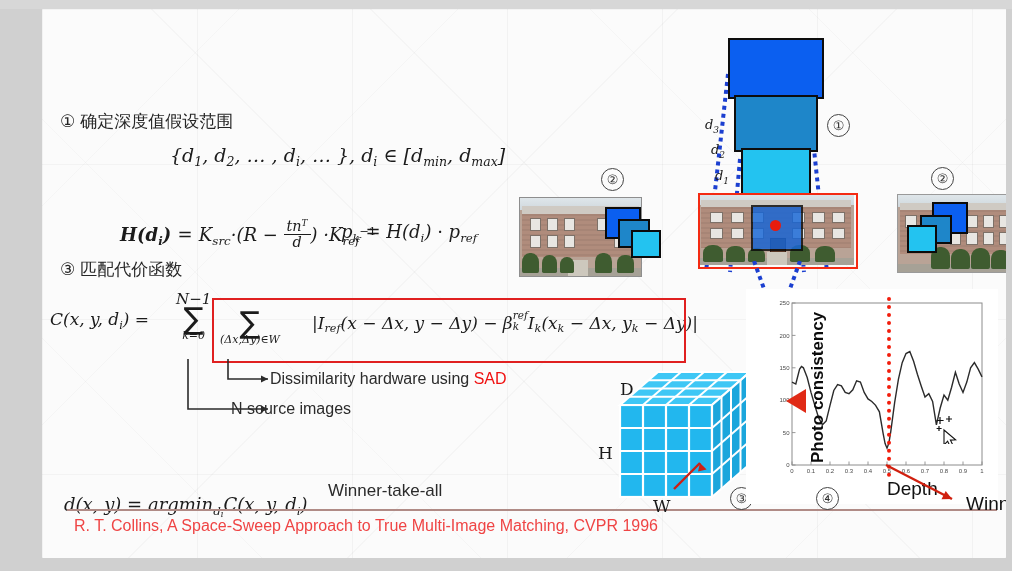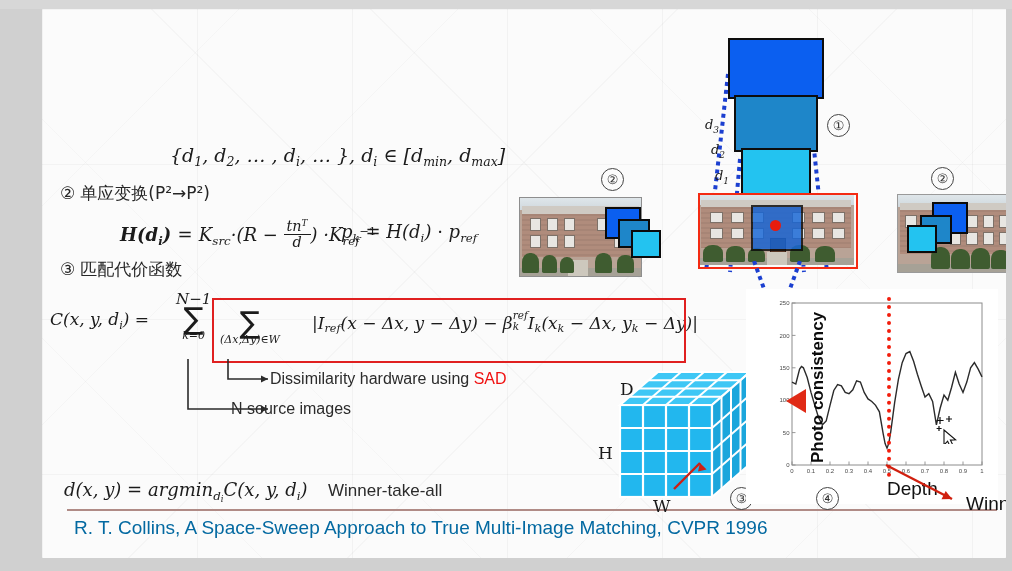--- a/index.html
+++ b/index.html
@@ -51,21 +51,21 @@
   
   .redbox{position:absolute;border:2px solid #e02020;}
 
   
   .ann{position:absolute;font-size:16px;color:#2b2b2b;white-space:nowrap;
        font-family:"Liberation Sans",sans-serif;}
   .ann .sad{color:#f01010;}
 
   .hr-brown{position:absolute;background:#b08b86;height:1.5px;}
 
-  .ref{position:absolute;font-size:19px;color:#0369a1;white-space:nowrap;
+  .ref{position:absolute;font-size:16px;color:#ef4444;white-space:nowrap;
        font-family:"Liberation Sans",sans-serif;}
 
   
   .circ{position:absolute;width:21px;height:21px;border:1.3px solid #444;border-radius:50%;
         font-size:13px;color:#333;display:flex;align-items:center;justify-content:center;
         font-family:"Liberation Sans",sans-serif;background:transparent;}
 
   
   .plane{position:absolute;border:2.5px solid #0d0d0d;}
   .dlab{position:absolute;font-size:13px;color:#1a1a1a;font-family:"DejaVu Serif",serif;font-style:italic;}
@@ -107,28 +107,28 @@
 
   <div class="frame-left"></div>
   <div class="frame-right"></div>
   <div class="frame-top"></div>
   <div class="frame-bottom"></div>
 
   <div class="canvas">
     <div class="wm"></div>
 
 
+    <div class="step" style="left:18px;top:101px;">
+      <span class="cnum">①</span><span>确定深度值假设范围</span>
+    </div>
 
     <div class="formula" style="left:128px;top:135px;font-size:19px;">
       {<i>d</i><span class="sub">1</span>, <i>d</i><span class="sub">2</span>, …&nbsp;, <i>d</i><span class="sub">i</span>, …&nbsp;}, <i>d</i><span class="sub">i</span> <span class="upr">∈</span> [<i>d</i><span class="sub">min</span>, <i>d</i><span class="sub">max</span>]
     </div>
 
-    <div class="step" style="left:18px;top:173px;">
-      <span class="cnum">②</span><span>单应变换(P²→P²)</span>
-    </div>
 
     <div class="formula" style="left:78px;top:210px;font-size:18px;font-weight:bold;">
       <b><i>H</i></b>(<i>d</i><span class="sub">i</span>) <span class="upr" style="font-weight:normal">=</span> <span style="font-weight:normal"><i>K</i><span class="sub">src</span>·(<i>R</i> − <span class="frac"><span class="num"><i>tn</i><span class="sup">T</span></span><span class="den"><i>d</i></span></span>) ·<i>K</i><span class="sub" style="vertical-align:-0.30em">ref</span><span class="sup" style="font-style:normal">−1</span></span>
     </div>
 
     <div class="formula" style="left:299px;top:212px;font-size:18px;">
       <i>p</i><span class="sub">k</span> <span class="upr">=</span> <i>H</i>(<i>d</i><span class="sub">i</span>) <span class="upr">·</span> <i>p</i><span class="sub">ref</span>
     </div>
 
     <div class="step" style="left:18px;top:249px;">
@@ -156,21 +156,21 @@
       <path d="M 6 2 L 6 52 L 86 52" fill="none" stroke="#2b2b2b" stroke-width="1.6"></path>
       <path d="M 86 52 l -7 -3.4 l 0 6.8 z" fill="#2b2b2b"></path>
     </svg>
 
     <div class="ann" style="left:228px;top:361px;">
       <span>Dissimilarity hardware using </span><span class="sad">SAD</span>
     </div>
     <div class="ann" style="left:189px;top:391px;">N source images</div>
 
 
-    <div class="formula" style="left:22px;top:470px;font-size:18px;">
+    <div class="formula" style="left:22px;top:485px;font-size:18px;">
       <i>d</i>(<i>x</i>, <i>y</i>) <span class="upr">=</span> <i>argmin</i><span class="sub"><i>d</i><span style="font-size:0.72em;vertical-align:-0.25em">i</span></span><i>C</i>(<i>x</i>, <i>y</i>, <i>d</i><span class="sub">i</span>)
     </div>
     <div class="ann" style="left:286px;top:472px;font-size:17px;">Winner-take-all</div>
 
     <div class="hr-brown" style="left:25px;top:500px;width:930px;"></div>
 
     <div class="ref" style="left:32px;top:508px;">R. T. Collins, A Space-Sweep Approach to True Multi-Image Matching, CVPR 1996</div>
 
     <svg style="position:absolute;left:620px;top:25px;width:180px;height:270px;">
       <line x1="66" y1="40" x2="44" y2="238" stroke="#1b3fd0" stroke-width="4" stroke-dasharray="4 4"></line>

